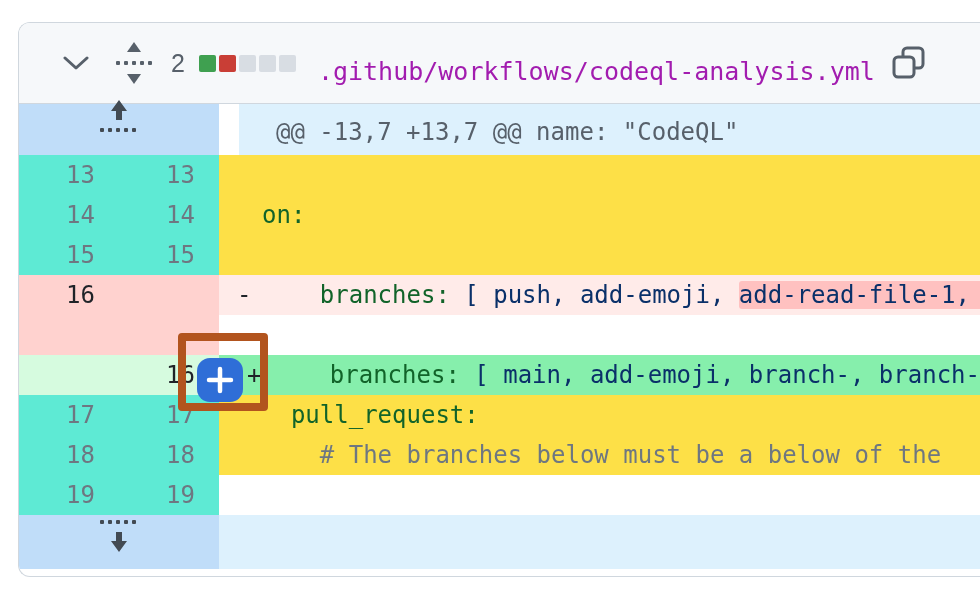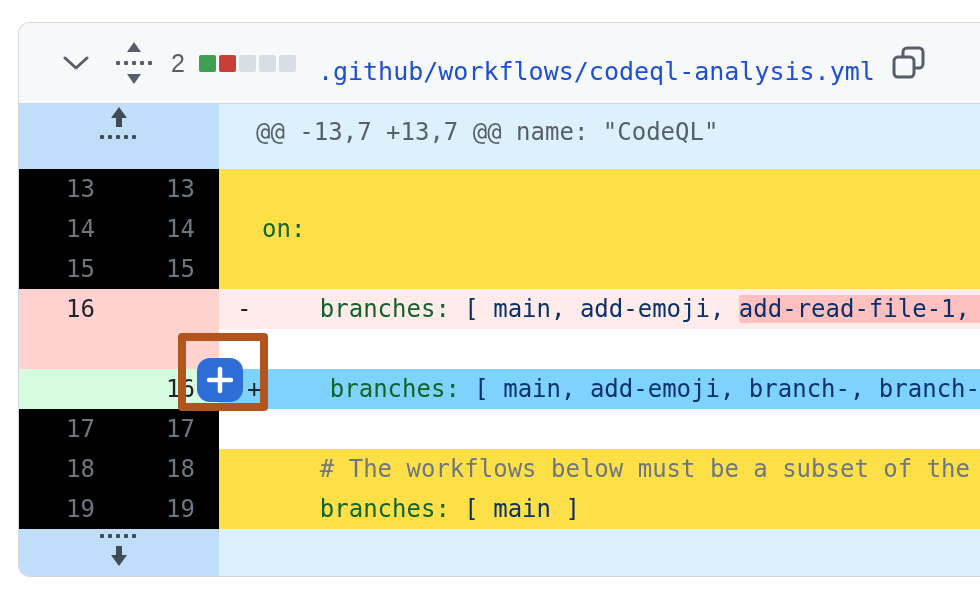--- a/index.html
+++ b/index.html
@@ -29,45 +29,45 @@
   .changes-count {
     margin-left:16px; font-family:"Liberation Sans",sans-serif;
     font-size:25px; color:#57606a;
   }
   .stat-squares { margin-left:14px; display:flex; gap:3px; }
   .stat-sq { width:17px; height:17px; border-radius:2px; }
   .sq-added   { background:#3fa050; }
   .sq-deleted { background:#c93e36; }
   .sq-neutral { background:#d8dde3; }
   .file-name {
-    margin-left:22px; font-size:25px; color:#1d4ed8; letter-spacing:0;
+    margin-left:22px; font-size:25px; color:#a21caf; letter-spacing:0;
     white-space:nowrap;
     margin-top:16px;
   }
   .copy-btn { margin-left:14px; width:40px; }
 
   
   .row { display:flex; flex:0 0 40px; height:40px; font-size:24px; line-height:40px; }
-  .row-hunk { flex:0 0 57px; height:65px; line-height:57px; }
+  .row-hunk { flex:0 0 57px; height:51px; line-height:57px;gap:20px; }
   .row-expand { flex:0 0 54px; height:54px; line-height:54px; }
 
   .num-cell {
     flex:0 0 100px; width:100px; text-align:right; padding-right:24px;
-    color:#6e7781; background:#000000; user-select:none;
+    color:#6e7781; background:#5eead4; user-select:none;
   }
   .code-cell {
     flex:1 1 auto; background:#fde047; white-space:pre; overflow:hidden;
     padding-left:18px; color:#1f2328;
   }
   .marker { display:inline-block; width:25px; color:#1f2328; }
 
   .row-del .num-cell { background:#ffd2cf; color:#1f2328; }
   .row-del .code-cell { background:#ffebe9; }
   .row-add .num-cell { background:#d6fbdf; color:#1f2328; }
-  .row-add .code-cell { background:#7dd3fc;padding-left:28px; }
+  .row-add .code-cell { background:#86efac;padding-left:28px; }
 
   .gutter-expand {
     flex:0 0 200px; width:200px; background:#c0ddf9;
     display:flex; align-items:center; justify-content:center; cursor:pointer;
   }
   .hunk-text-cell {
     flex:1 1 auto; background:#ddf1fd; color:#57606a;
     white-space:pre; overflow:hidden; padding-left:37px;
   }
 
@@ -156,44 +156,44 @@
         <div class="code-cell"><span class="marker"> </span><span class="t-key">on:</span></div>
       </div>
       <div class="row row-context">
         <div class="num-cell">15</div>
         <div class="num-cell">15</div>
         <div class="code-cell"><span class="marker"> </span></div>
       </div>
       <div class="row row-del">
         <div class="num-cell">16</div>
         <div class="num-cell"></div>
-        <div class="code-cell"><span class="marker">-</span><span class="t-plain">    </span><span class="t-key">branches:</span><span class="t-val"> [ main, add-emoji, </span><span class="t-val t-hl">add-read-file-1,    </span></div>
+        <div class="code-cell"><span class="marker">-</span><span class="t-plain">    </span><span class="t-key">branches:</span><span class="t-val"> [ push, add-emoji, </span><span class="t-val t-hl">add-read-file-1,    </span></div>
       </div>
       <div class="row row-del">
         <div class="num-cell"></div>
         <div class="num-cell"></div>
       </div>
       <div class="row row-add">
         <div class="num-cell"></div>
         <div class="num-cell">16</div>
         <div class="code-cell"><span class="marker">+</span><span class="t-plain">    </span><span class="t-key">branches:</span><span class="t-val"> [ main, add-emoji, branch-, branch-</span></div>
       </div>
       <div class="row row-context">
         <div class="num-cell">17</div>
         <div class="num-cell">17</div>
+        <div class="code-cell"><span class="marker"> </span><span class="t-key">  pull_request:</span></div>
       </div>
       <div class="row row-context">
         <div class="num-cell">18</div>
         <div class="num-cell">18</div>
-        <div class="code-cell"><span class="marker"> </span><span class="t-comment">    # The workflows below must be a subset of the</span></div>
+        <div class="code-cell"><span class="marker"> </span><span class="t-comment">    # The branches below must be a below of the</span></div>
       </div>
       <div class="row row-context">
         <div class="num-cell">19</div>
         <div class="num-cell">19</div>
-        <div class="code-cell"><span class="marker"> </span><span class="t-plain">    </span><span class="t-key">branches:</span><span class="t-val"> [ main ]</span></div>
       </div>
       <div class="row row-expand">
         <div class="gutter-expand">
           <span><svg width="40" height="38" viewBox="0 0 40 38">
               <g fill="#424a53">
                 <rect x="1" y="6" width="4" height="4" rx="1"></rect>
                 <rect x="9" y="6" width="4" height="4" rx="1"></rect>
                 <rect x="17" y="6" width="4" height="4" rx="1"></rect>
                 <rect x="25" y="6" width="4" height="4" rx="1"></rect>
                 <rect x="33" y="6" width="4" height="4" rx="1"></rect>

